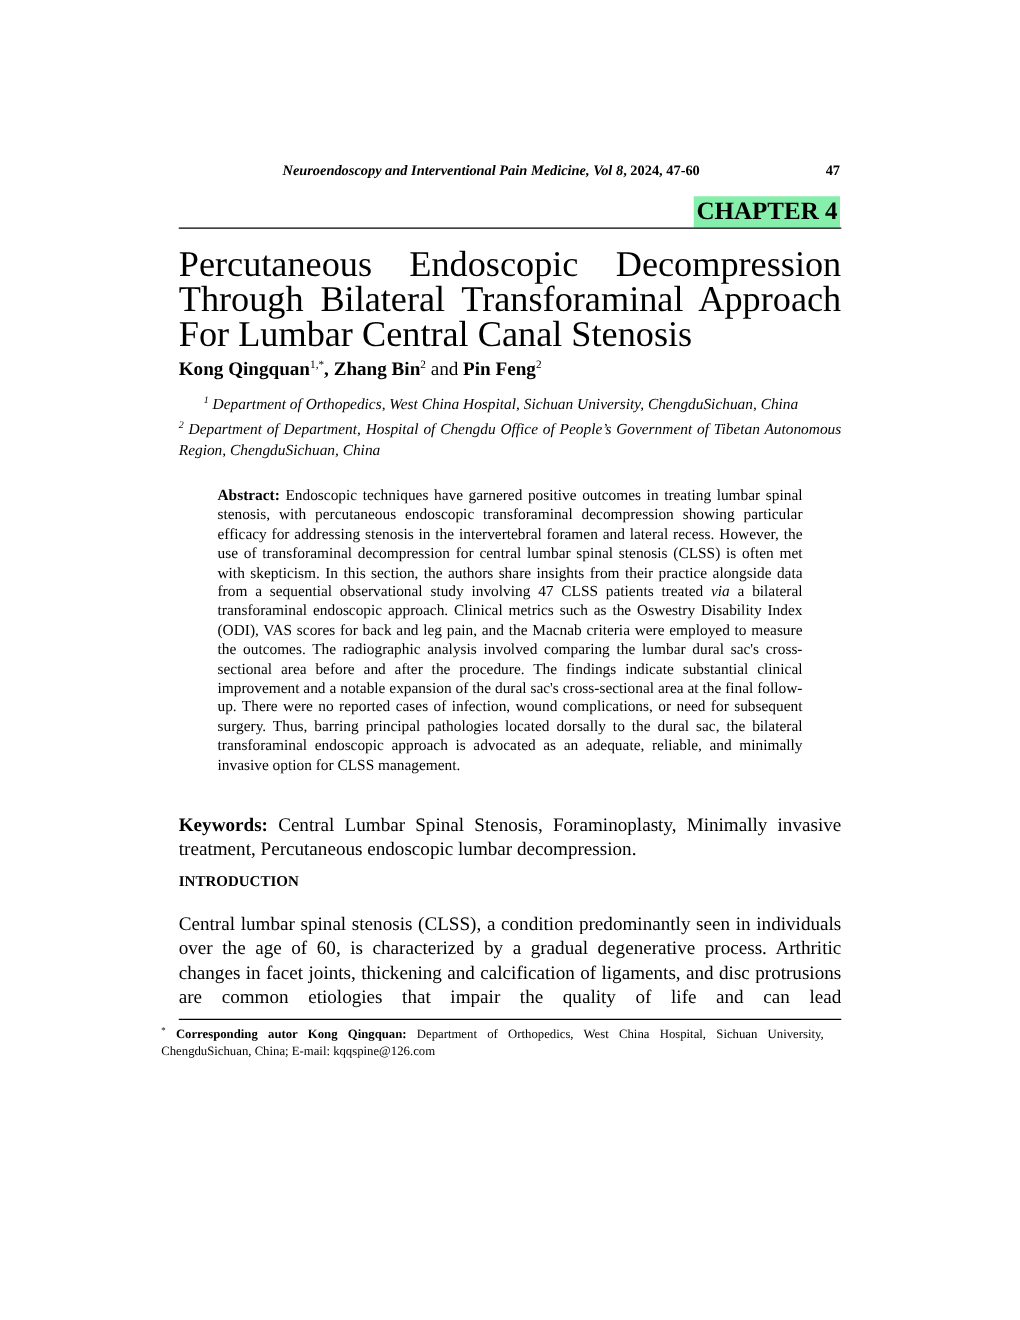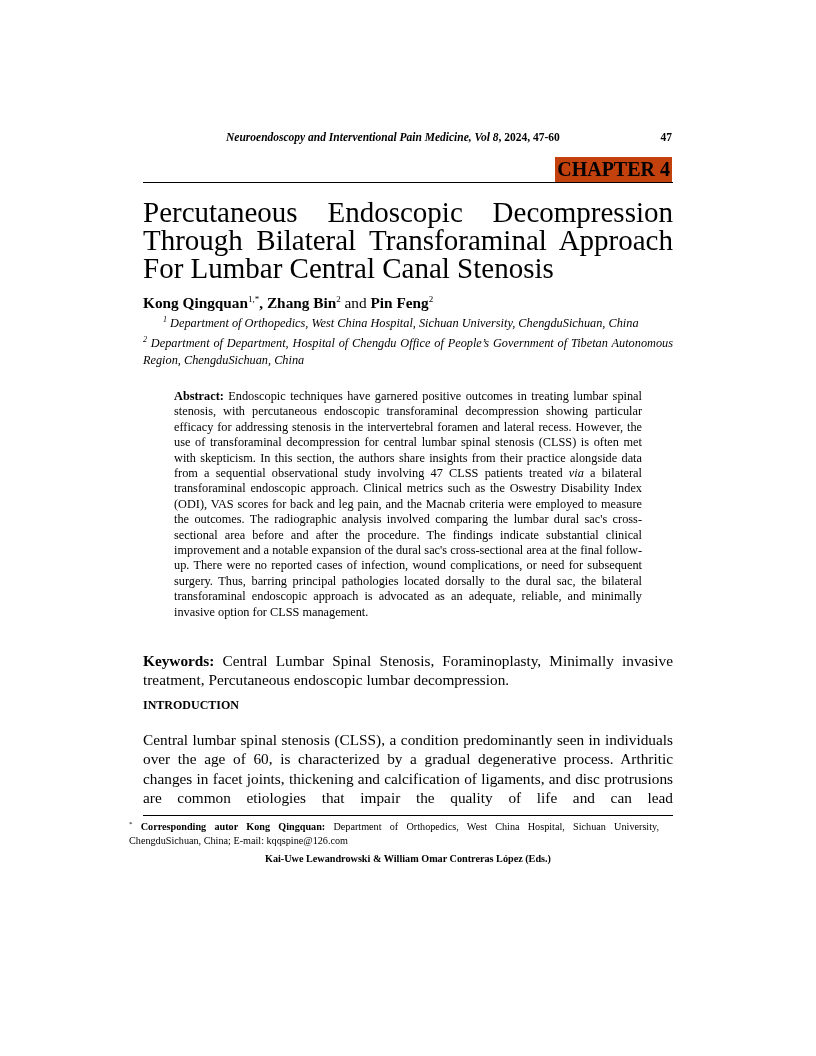--- a/index.html
+++ b/index.html
@@ -3,26 +3,26 @@
 <meta charset="utf-8">
 <style>
   html, body { margin: 0; padding: 0; background: #ffffff; }
   body { width: 816px; height: 1056px; position: relative; overflow: hidden;
          font-family: "Liberation Serif", serif; color: #000; }
   .abs { position: absolute; }
   .running-head { left: 143px; width: 529px; top: 131px; font-size: 11.5px; font-weight: bold; }
   .running-head .journal { position: absolute; left: 83px; font-style: italic; }
   .running-head .journal b { font-style: normal; }
   .running-head .page-num { position: absolute; right: 0; }
-  .chapter { right: 144px; top: 157px; font-size: 20px; font-weight: bold; background: #c2410c;
+  .chapter { right: 144px; top: 157px; font-size: 20px; font-weight: bold; background: #86efac;
              padding: 0 2px; line-height: 25px; }
   .rule-top { left: 143px; width: 530px; top: 182px; height: 1px; background: #000; }
   .title { left: 143px; width: 530px; top: 198px; font-size: 29px; font-weight: normal;
            line-height: 28px; text-align: justify; text-align-last: left; }
-  .authors { left: 143px; top: 289px; font-size: 15.3px; line-height: 20px; }
+  .authors { left: 143px; top: 281px; font-size: 15.3px; line-height: 20px; }
   .authors sup { font-size: 9px; vertical-align: 6px; }
   .affil { left: 143px; width: 530px; font-size: 12.3px; font-style: italic; line-height: 17px; text-align: justify; }
   .affil sup { font-size: 8px; vertical-align: 5px; }
   .affil1 { top: 311px; margin-left: 20px; }
   .affil2 { top: 331px; text-align-last: left; }
   .abstract { left: 174px; width: 468px; top: 389px; font-size: 12.3px; line-height: 15.4px;
               text-align: justify; text-align-last: left; }
   .abstract b { font-weight: bold; }
   .keywords { left: 143px; width: 530px; top: 651px; font-size: 15.3px; line-height: 19px;
               text-align: justify; text-align-last: left; }
@@ -60,14 +60,13 @@
 
 <div class="abs keywords"><b>Keywords:</b><span> Central Lumbar Spinal Stenosis, Foraminoplasty, Minimally invasive treatment, Percutaneous endoscopic lumbar decompression.</span></div>
 
 <div class="abs section-head">INTRODUCTION</div>
 <div class="abs intro">Central lumbar spinal stenosis (CLSS), a condition predominantly seen in individuals over the age of 60, is characterized by a gradual degenerative process. Arthritic changes in facet joints, thickening and calcification of ligaments, and disc protrusions are common etiologies that impair the quality of life and  can lead</div>
 
 <div class="abs rule-foot"></div>
 <div class="abs footnote"><sup>*</sup><b> Corresponding autor Kong Qingquan:</b><span> Department of Orthopedics, West China Hospital, Sichuan University, ChengduSichuan, China; E-mail: kqqspine@126.com</span></div>
 
 <div class="abs publisher">
-  <div>Kai-Uwe Lewandrowski &amp; William Omar Contreras López (Eds.)</div>
 </div>
 
 </body></html>

